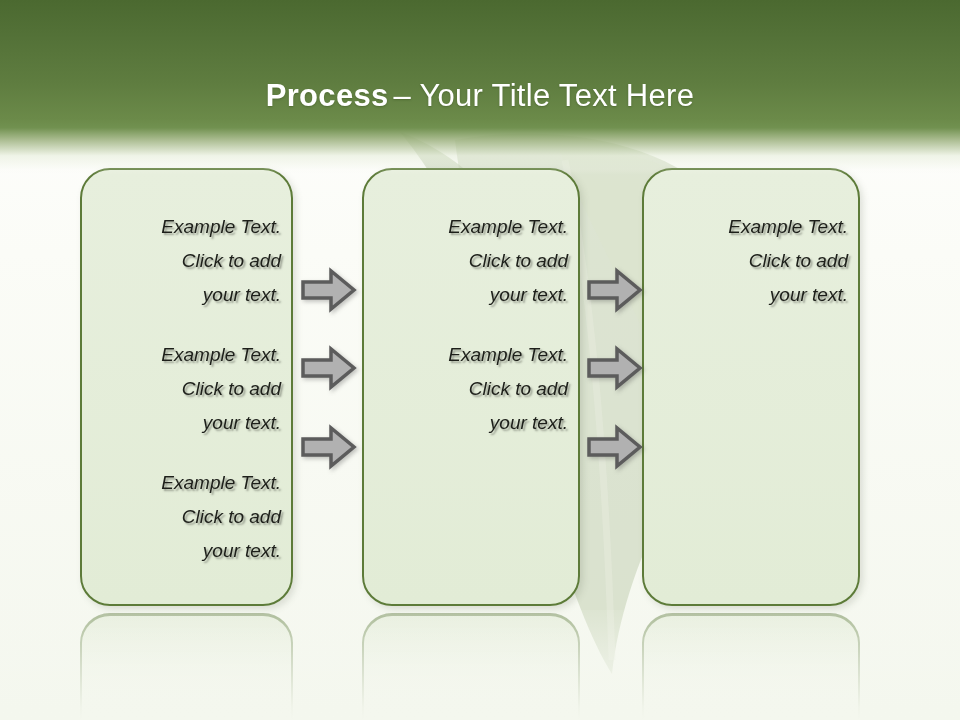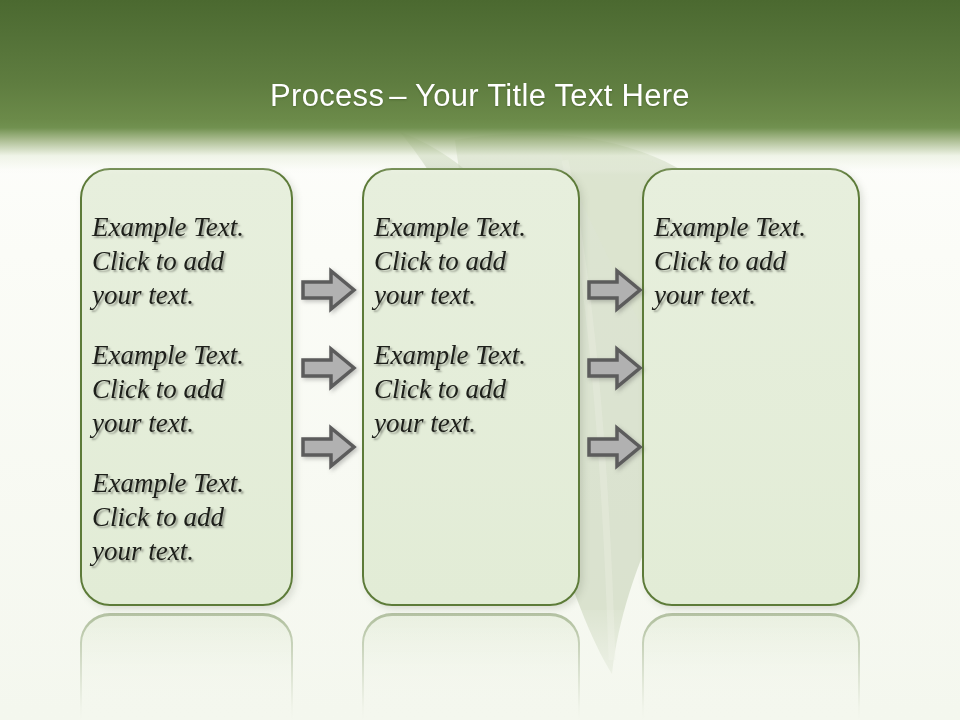--- a/index.html
+++ b/index.html
@@ -43,48 +43,47 @@
     position: absolute; left: 0; top: 57px;
     width: 960px;
     z-index: 7;
     text-align: center;
     color: #ffffff;
     font-size: 31px;
     letter-spacing: 0.3px;
     text-shadow: 0 1px 2px rgba(40,60,20,0.35);
     white-space: nowrap;
   }
-  .slide-title .title-primary { font-weight: normal; }
+  .slide-title .title-primary { font-weight: bold; }
   .slide-title .title-secondary { font-weight: normal; margin-left: 5px; }
 
   
   .process-box {
     position: absolute; top: 168px; height: 438px;
     z-index: 4;
     box-sizing: border-box;
     background: linear-gradient(180deg, #e7efdd 0%, #e2ecd6 100%);
     border: 2.5px solid #5d7b39;
     border-radius: 30px;
     box-shadow: 3px 3px 7px rgba(90,100,80,0.18);
     padding: 40px 10px 0 10px;
   }
   #box-1 { left: 80px;  width: 213px; }
   #box-2 { left: 362px; width: 218px; }
   #box-3 { left: 642px; width: 218px; }
 
   .box-text {
     margin: 0 0 26px 0;
-    font-size: 27px;
+    font-size: 19px;
     font-style: italic;
     line-height: 34px;
     color: #1d1f1a;
-    text-align: left;
+    text-align: right;
     white-space: pre-line;
     text-shadow: 2px 2px 2px rgba(85,90,80,0.55);
-    font-family: Liberation Serif, serif;
   }
   .box-text:empty { display: none; }
 
   
   .flow-arrow {
     position: absolute;
     width: 58px; height: 48px;
     z-index: 5; pointer-events: none;
   }
   .flow-arrow svg { display: block; filter: drop-shadow(2px 2px 2px rgba(60,60,60,0.3)); }

